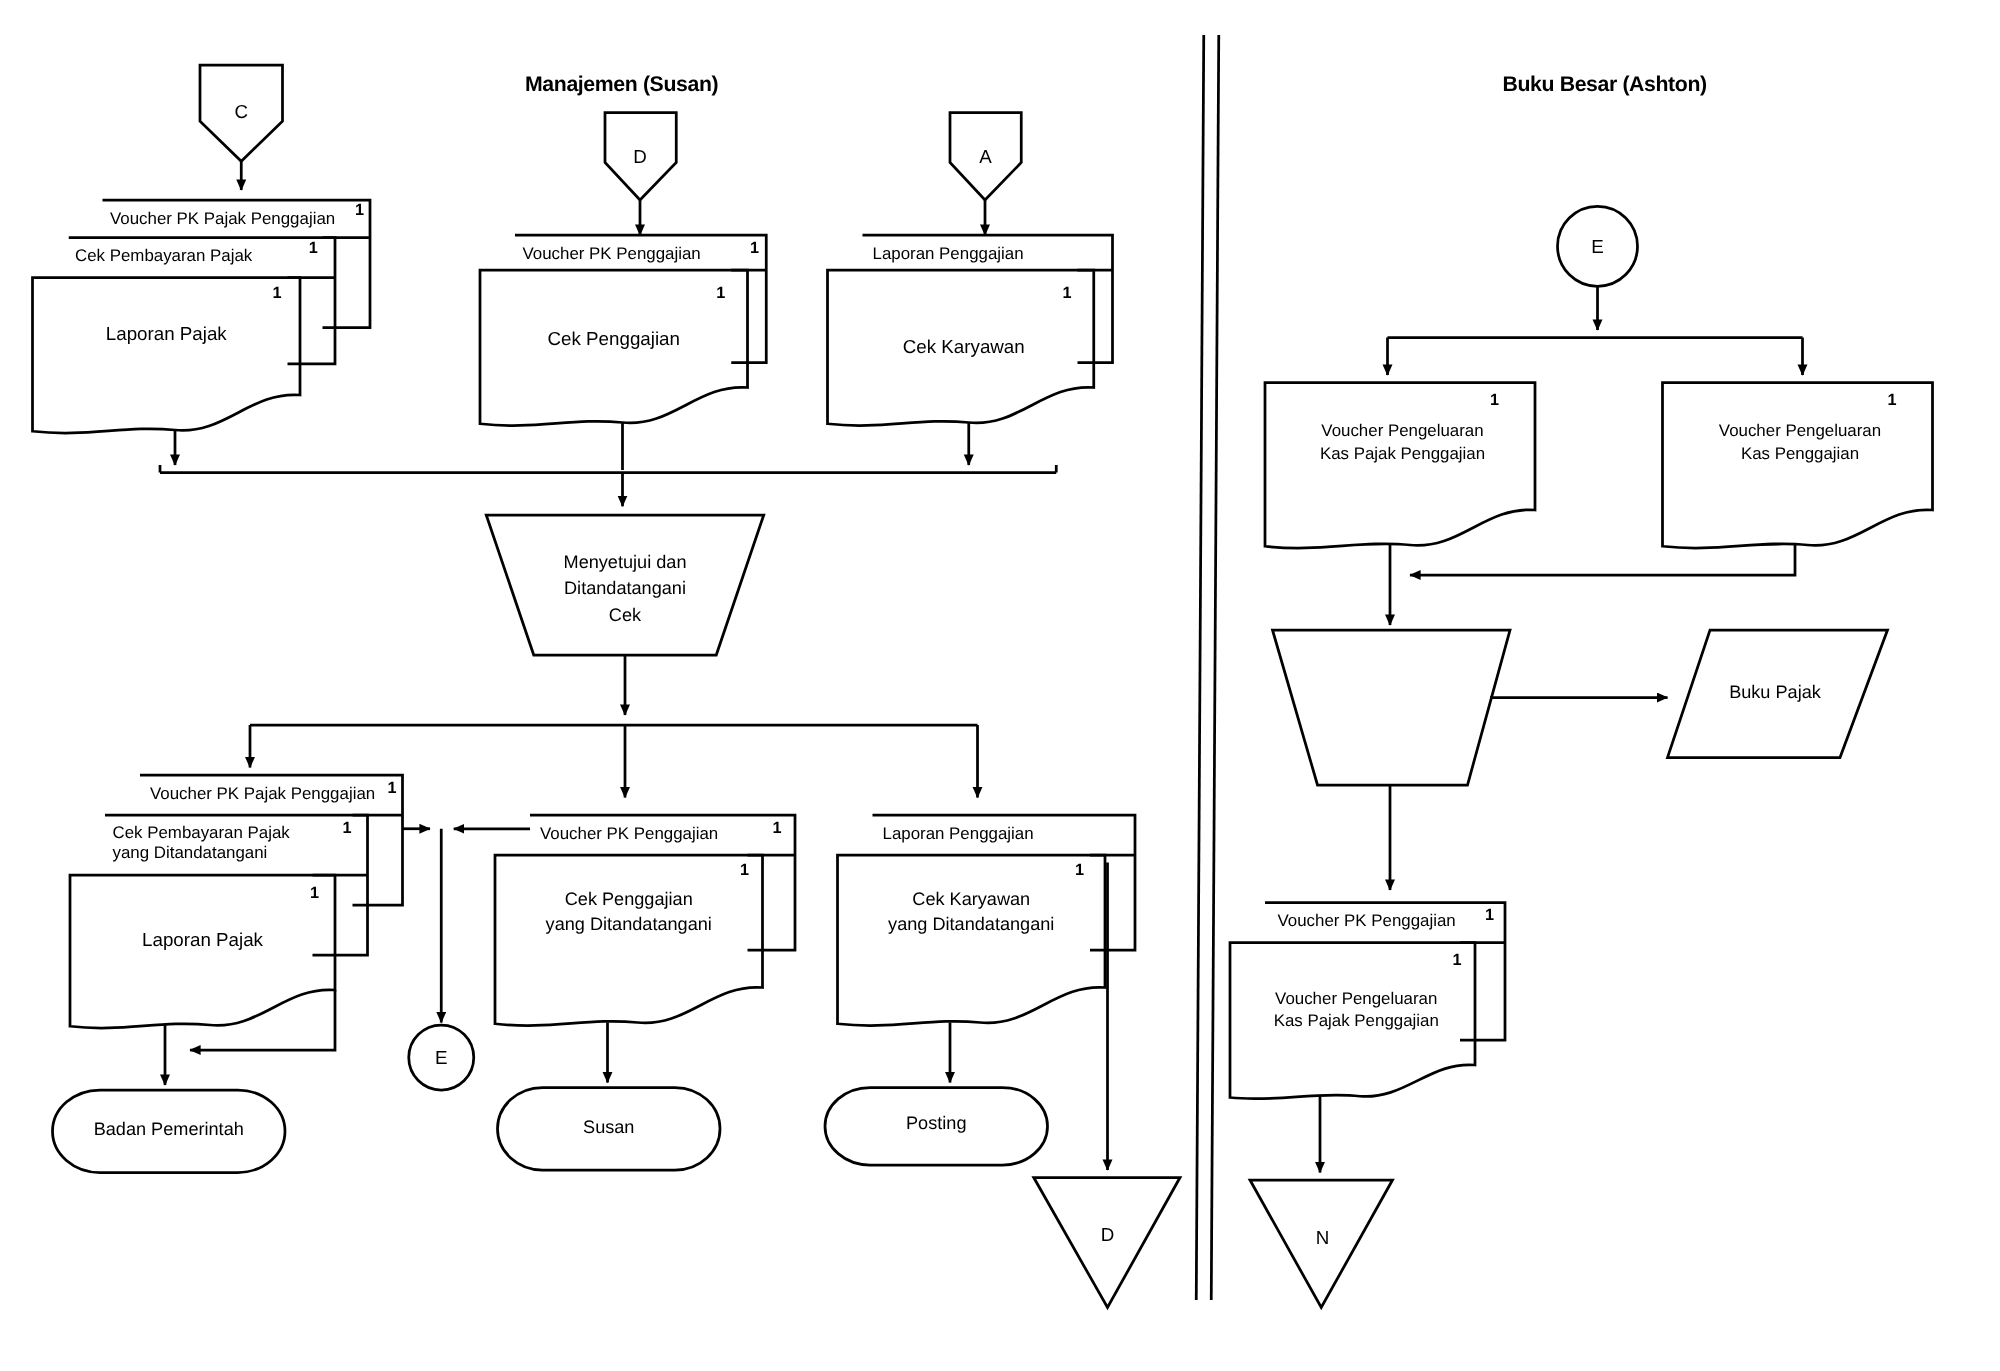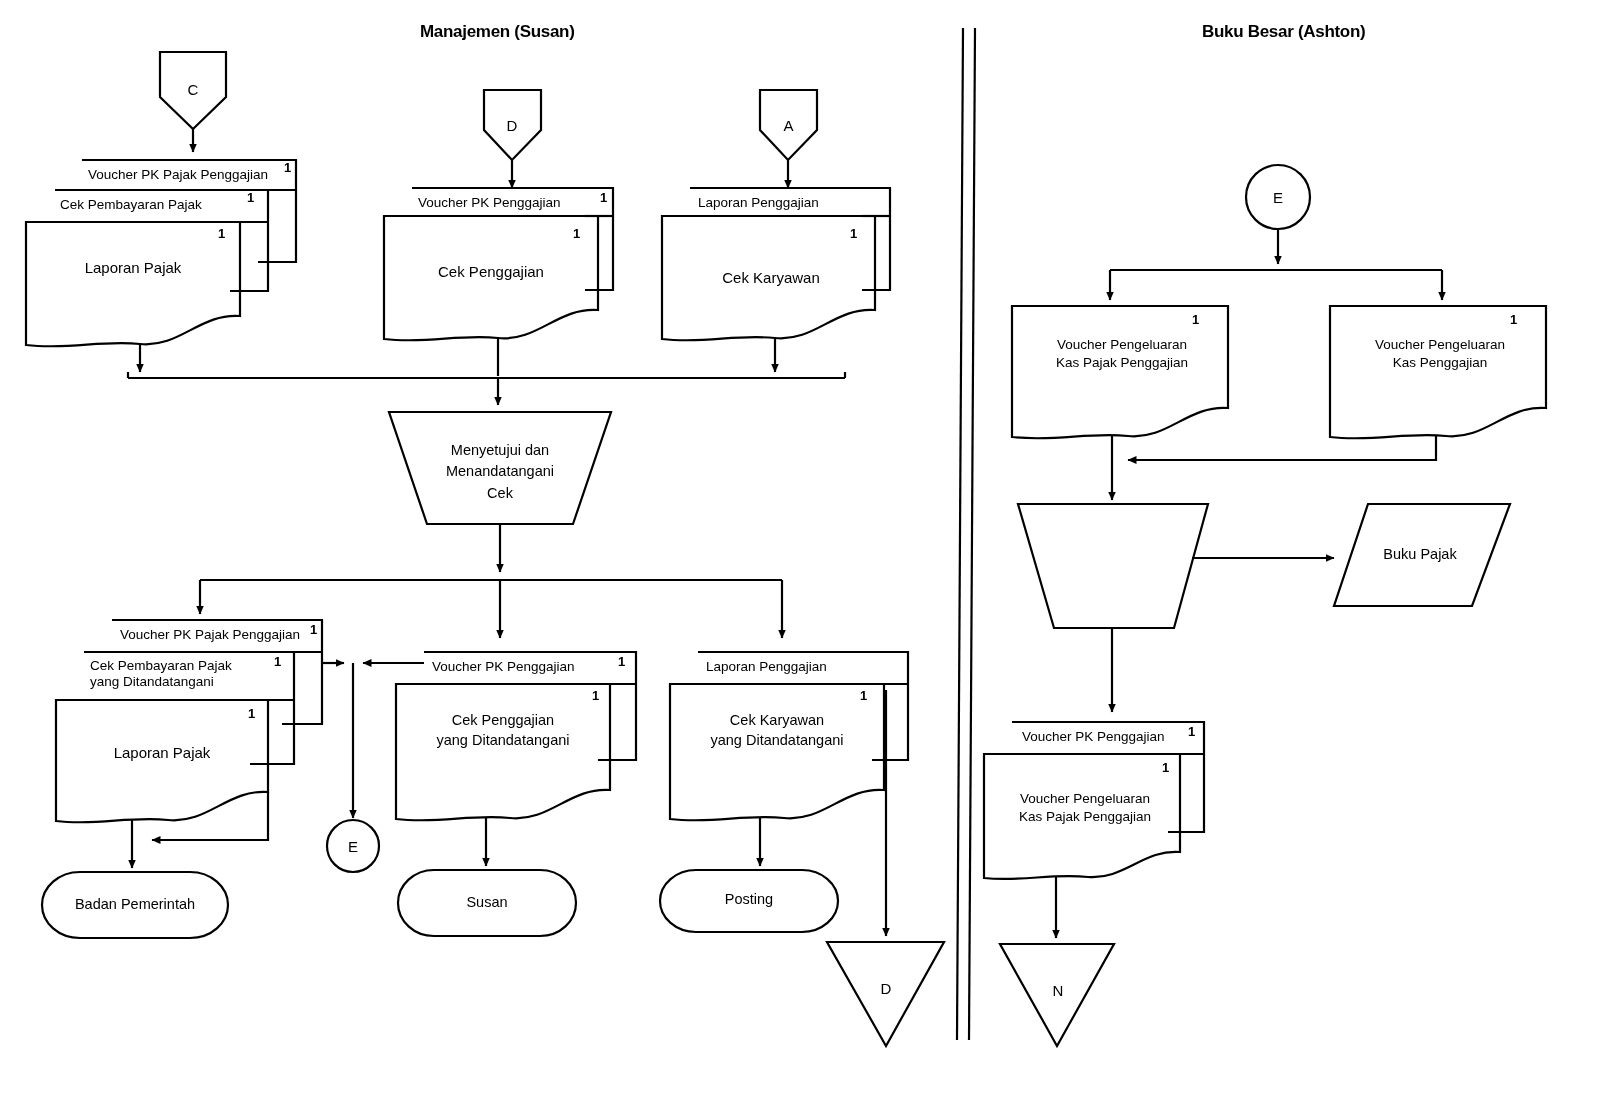--- a/index.html
+++ b/index.html
@@ -1,19 +1,19 @@
 <!DOCTYPE html>
 <html><head>
 <meta charset="utf-8">
 <style>
   html,body{margin:0;padding:0;background:#ffffff;}
   body{font-family:"Liberation Sans", sans-serif;color:#000;}
   #root{position:relative;width:1600px;height:1097px;background:#fff;overflow:hidden;}
   svg.layer{position:absolute;left:0;top:0;width:1600px;height:1097px;}
-  .hdr{position:absolute;font-weight:bold;font-size:17px;letter-spacing:-0.3px;white-space:nowrap;}
+  .hdr{position:absolute;font-weight:bold;font-size:17px;letter-spacing:-0.3px;white-space:nowrap;margin-top:36px;}
   .lbl{position:absolute;text-align:center;font-size:13.5px;line-height:1.18;white-space:pre-line;
        display:flex;align-items:center;justify-content:center;pointer-events:none;}
   .copynum{position:absolute;font-size:13px;font-weight:bold;}
   .glyph{position:absolute;text-align:center;font-size:15px;display:flex;align-items:center;justify-content:center;}
 </style>
 </head>
 <body>
 
 <div id="root">
 
@@ -196,21 +196,21 @@
   <div class="lbl" style="left:418px;top:190px;width:200px;height:26px;justify-content:flex-start;">Voucher PK Penggajian</div>
   <div class="copynum" style="left:600px;top:190px;">1</div>
   <div class="lbl" style="left:388px;top:259px;width:206px;height:26px;font-size:15px;">Cek Penggajian</div>
   <div class="copynum" style="left:573px;top:226px;">1</div>
 
   <div class="lbl" style="left:698px;top:190px;width:190px;height:26px;justify-content:flex-start;">Laporan Penggajian</div>
   <div class="lbl" style="left:668px;top:265px;width:206px;height:26px;font-size:15px;">Cek Karyawan</div>
   <div class="copynum" style="left:850px;top:226px;">1</div>
 
   <div class="lbl" style="left:418px;top:430px;width:164px;height:84px;font-size:14.5px;line-height:1.45;">Menyetujui dan
-Menandatangani
+Ditandatangani
 Cek</div>
 
   <div class="lbl" style="left:120px;top:622px;width:200px;height:26px;justify-content:flex-start;">Voucher PK Pajak Penggajian</div>
   <div class="copynum" style="left:310px;top:622px;">1</div>
   <div class="lbl" style="left:90px;top:654px;width:210px;height:40px;justify-content:flex-start;text-align:left;">Cek Pembayaran Pajak
 yang Ditandatangani</div>
   <div class="copynum" style="left:274px;top:654px;">1</div>
   <div class="lbl" style="left:62px;top:740px;width:200px;height:26px;font-size:15px;">Laporan Pajak</div>
   <div class="copynum" style="left:248px;top:706px;">1</div>
 

